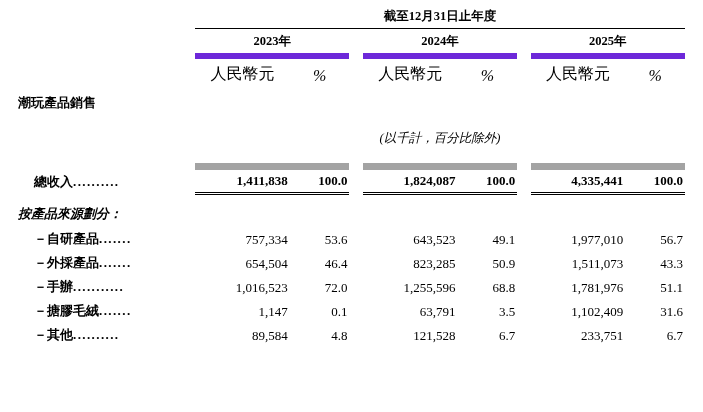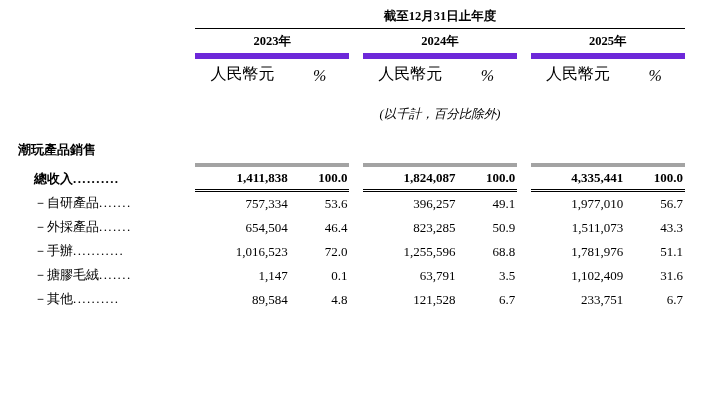--- a/index.html
+++ b/index.html
@@ -85,39 +85,40 @@
     font-size: 13px;
     padding-top: 10px;
     padding-bottom: 4px;
     white-space: nowrap;
   }
   .lbl {
     font-size: 13px;
     padding: 3px 0 3px 16px;
     white-space: nowrap;
     letter-spacing: 0px;
+    font-weight: bold;
   }
   .lbl .dots {
     letter-spacing: 1.4px;
   }
   .num {
     text-align: right;
     font-size: 13px;
     padding: 3px 2px 3px 0;
     white-space: nowrap;
   }
   .total .num, .total .lbl {
     font-weight: bold;
   }
   .total .lbl {
     padding-left: 16px;
     margin-top: 40px;
   }
   .tot-line td.numline {
-    border-top: 4px solid #a3a3a3;
+    border-top: 7px solid #a3a3a3;
     border-bottom: 3px double #000;
   }
 </style>
 </head>
 <body>
 
 <div class="sheet">
   <table class="fin">
     <colgroup>
       <col class="c-label">
@@ -152,45 +153,48 @@
       <td class="sub sub-pct">%</td>
       <td></td>
       <td class="sub">人民幣元</td>
       <td class="sub sub-pct">%</td>
       <td></td>
       <td class="sub">人民幣元</td>
       <td class="sub sub-pct">%</td>
     </tr>
 
     <tr>
+      <td class="sect" colspan="9">潮玩產品銷售</td>
+    </tr>
+
+    <tr>
       <td></td>
       <td class="note" colspan="8">(以千計，百分比除外)</td>
-    </tr>
-
-    <tr>
-      <td class="sect" colspan="9">潮玩產品銷售</td>
     </tr>
     <tr class="total tot-line">
       <td class="lbl"><span>總收入</span><span class="dots">..........</span></td>
       <td class="num numline">1,411,838</td>
       <td class="num numline">100.0</td>
       <td></td>
       <td class="num numline">1,824,087</td>
       <td class="num numline">100.0</td>
       <td></td>
       <td class="num numline">4,335,441</td>
       <td class="num numline">100.0</td>
     </tr>
 
     <tr>
+      <td class="sect-it" colspan="9">按產品來源劃分：</td>
+    </tr>
+    <tr>
       <td class="lbl"><span>－自研產品</span><span class="dots">.......</span></td>
       <td class="num">757,334</td>
       <td class="num">53.6</td>
       <td></td>
-      <td class="num">396,257</td>
+      <td class="num">643,523</td>
       <td class="num">49.1</td>
       <td></td>
       <td class="num">1,977,010</td>
       <td class="num">56.7</td>
     </tr>
     <tr>
       <td class="lbl"><span>－外採產品</span><span class="dots">.......</span></td>
       <td class="num">654,504</td>
       <td class="num">46.4</td>
       <td></td>

